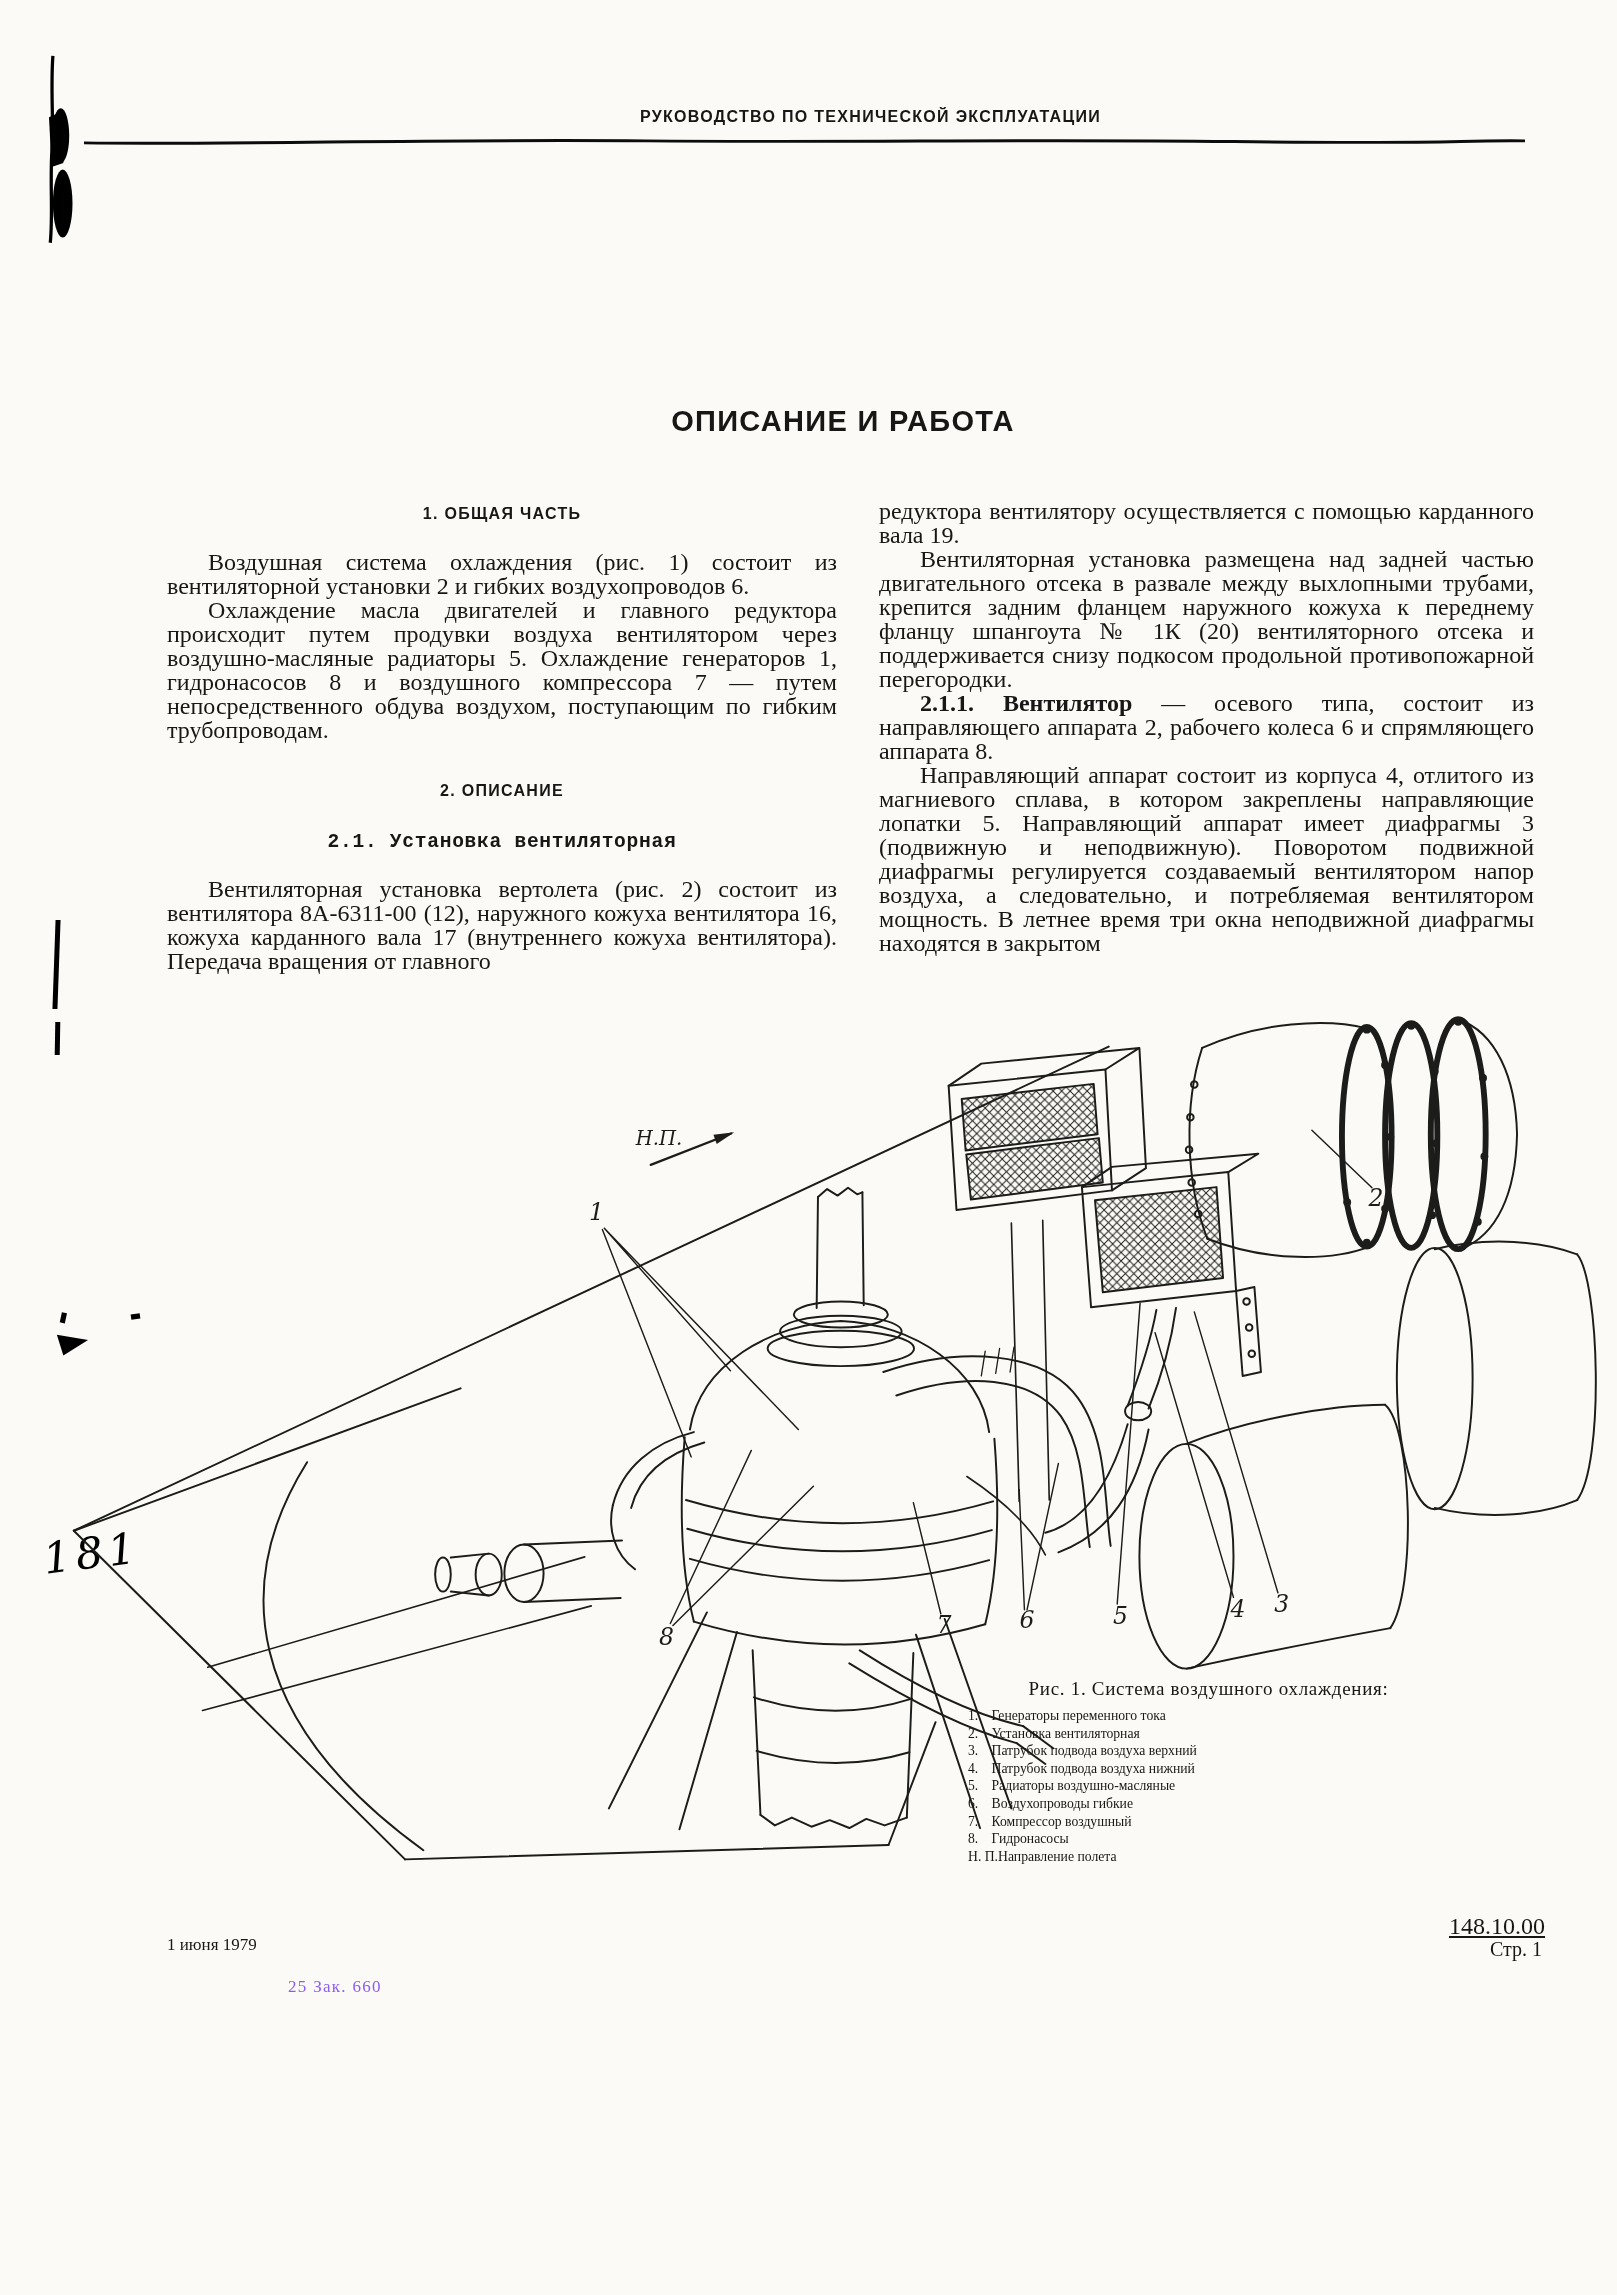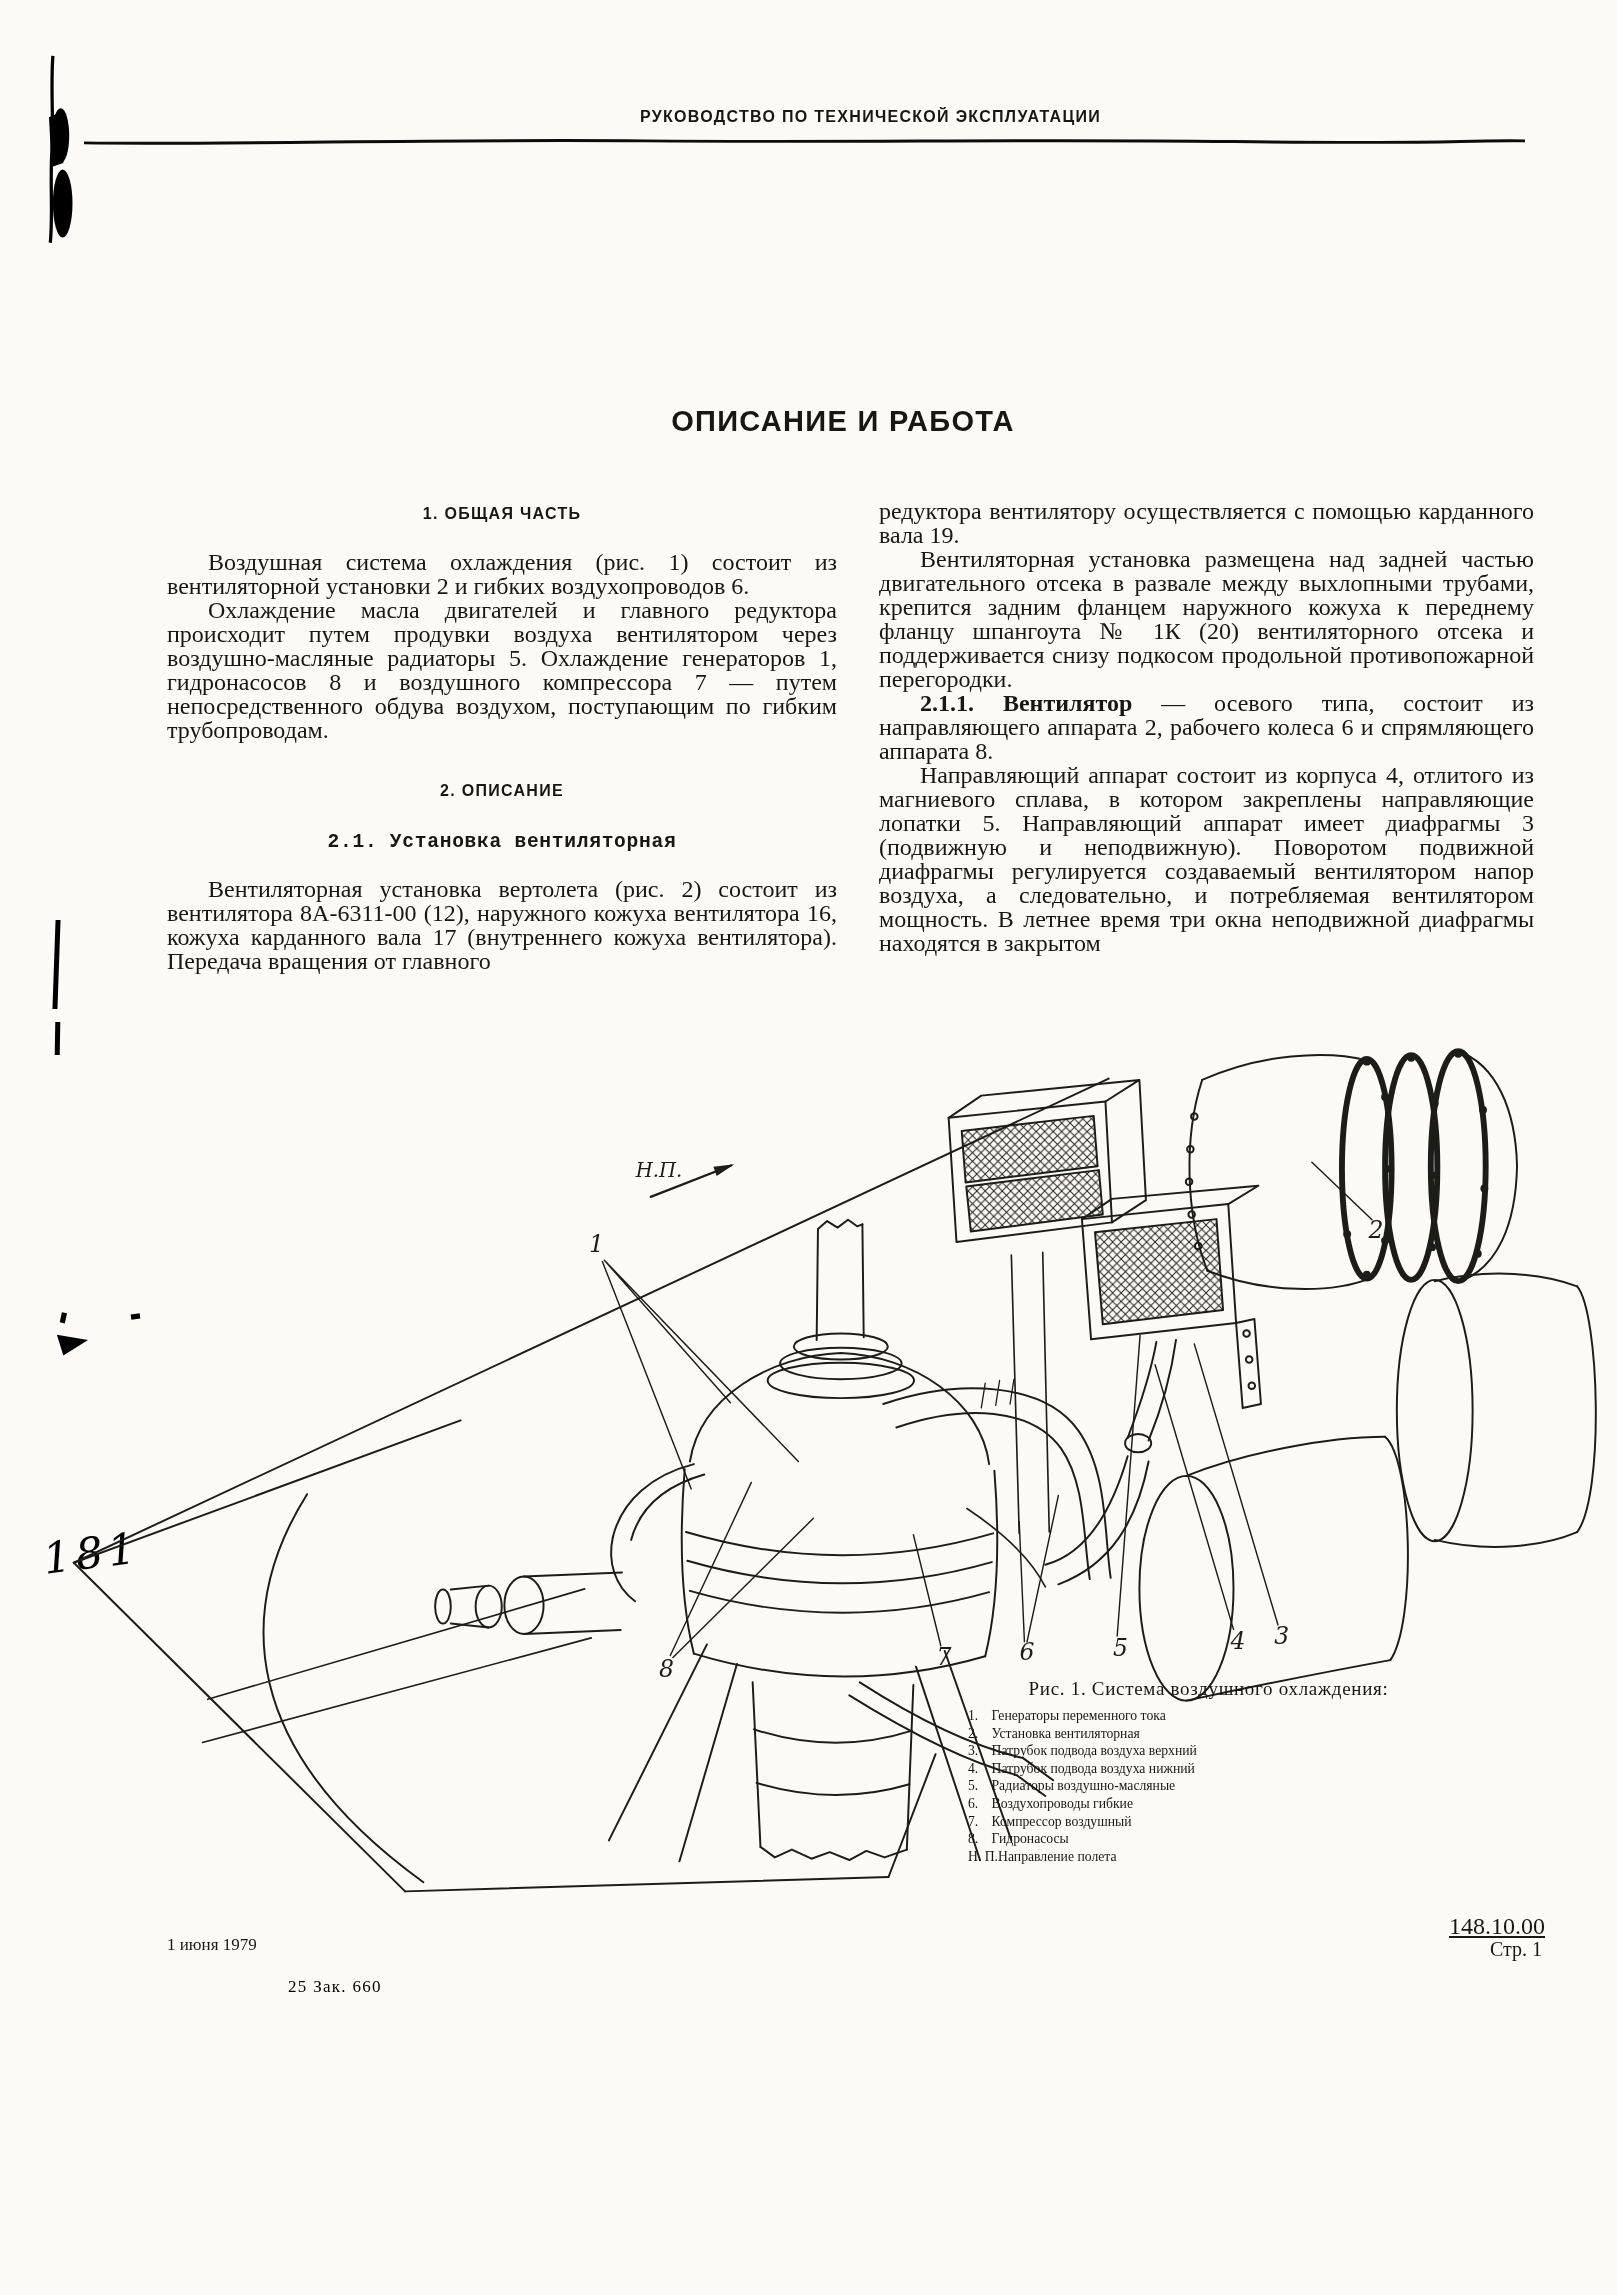--- a/index.html
+++ b/index.html
@@ -18,29 +18,29 @@
   .col-right{left:879px;top:499px;width:655px;}
   .col p{margin:0;text-align:justify;text-indent:41px;}
   .col p.noindent{text-indent:0;}
   h2.sec{font-family:"Liberation Sans", sans-serif;font-weight:bold;font-size:16px;line-height:22px;
     letter-spacing:1.3px;text-align:center;margin:0 0 25px 0;}
   h2.sec2{margin:38px 0 0 0;}
   h3.sec{font-family:Liberation Mono, monospace;font-weight:bold;font-size:19.6px;line-height:22px;
     letter-spacing:0.7px;text-align:center;margin:29px 0 23.5px 0;}
   .lead-bold{font-weight:bold;}
   
-  .figure-wrap{position:absolute;left:0;top:1038px;width:1617px;height:879px;}
+  .figure-wrap{position:absolute;left:0;top:1006px;width:1617px;height:879px;}
   .fig-caption{position:absolute;left:908px;top:1678px;width:601px;text-align:center;
     font-size:19px;letter-spacing:0.7px;}
   .legend{position:absolute;left:968px;top:1707px;font-size:13.7px;line-height:17.6px;}
   .legend-row{display:flex;}
   .legend-num{display:inline-block;min-width:23.5px;white-space:nowrap;}
   
   .footer-date{position:absolute;left:167px;top:1935px;font-size:17px;}
-  .footer-print{position:absolute;left:288px;top:1977px;font-size:17px;letter-spacing:1.3px;color:#000000;}
+  .footer-print{position:absolute;left:288px;top:1977px;font-size:17px;letter-spacing:1.3px;color:#8b5cf6;}
   .footer-code{position:absolute;right:72px;top:1913px;font-size:24px;text-align:right;text-decoration:underline;}
   .footer-page{position:absolute;right:75px;top:1938px;font-size:20px;text-align:right;}
   
   .margin-note{position:absolute;left:43px;top:1528px;font-family:"DejaVu Serif", serif;
     font-style:italic;font-size:43px;letter-spacing:5.2px;transform:rotate(-7deg);color:#000;}
   .stroke-mark{position:absolute;background:#000;}
   svg text{font-family:"DejaVu Serif", serif;}
 </style>
 </head>
 <body>

